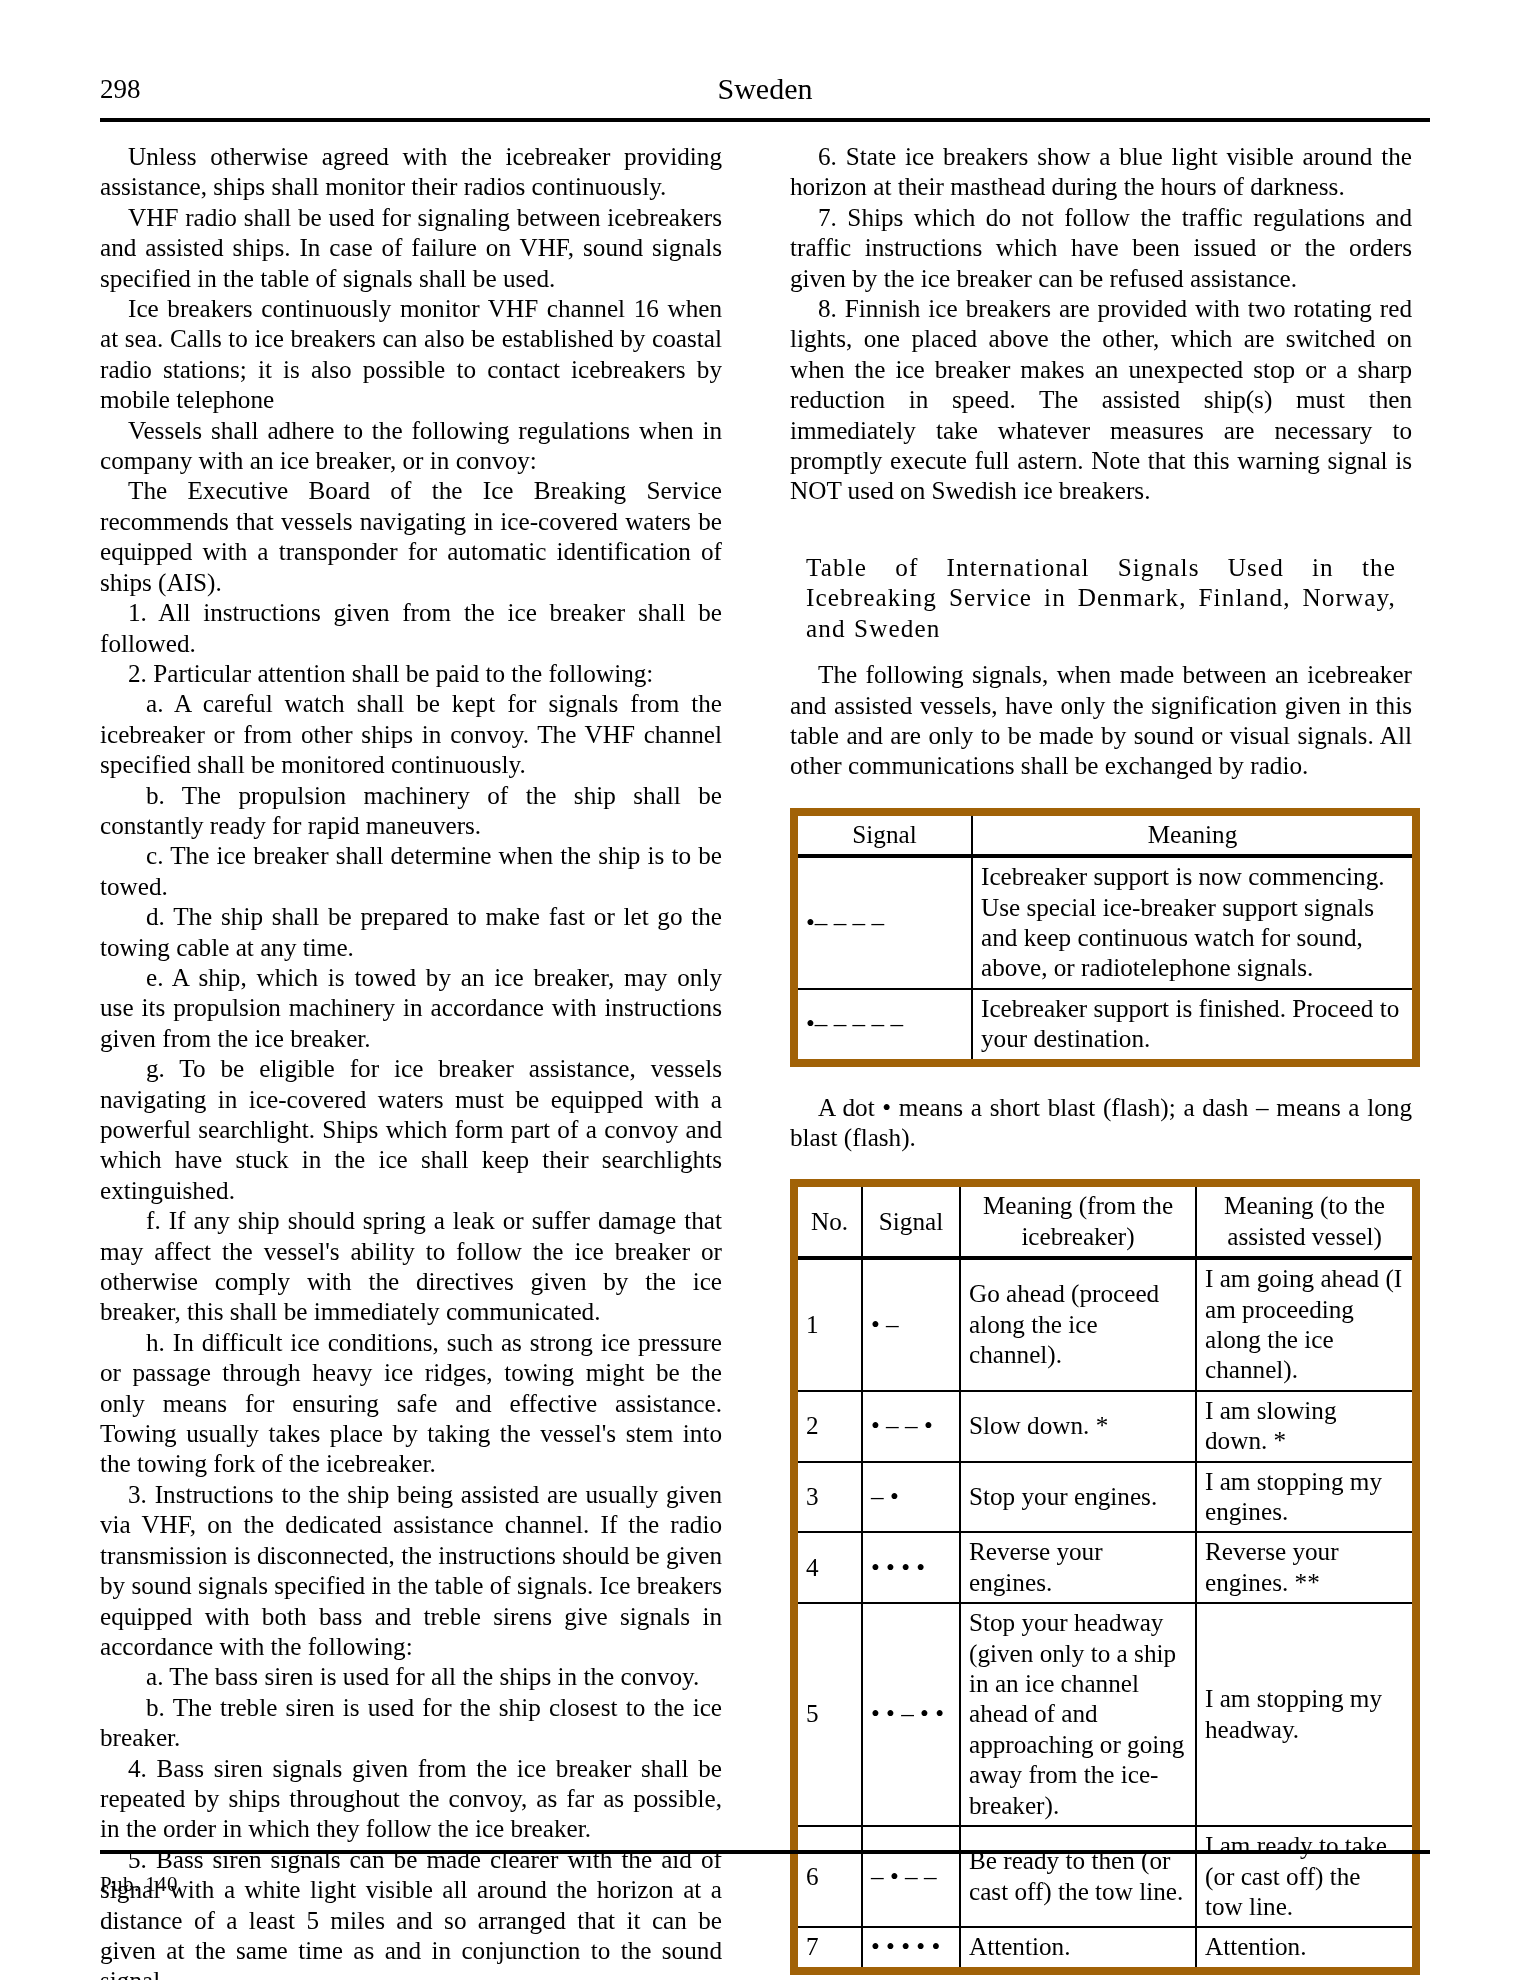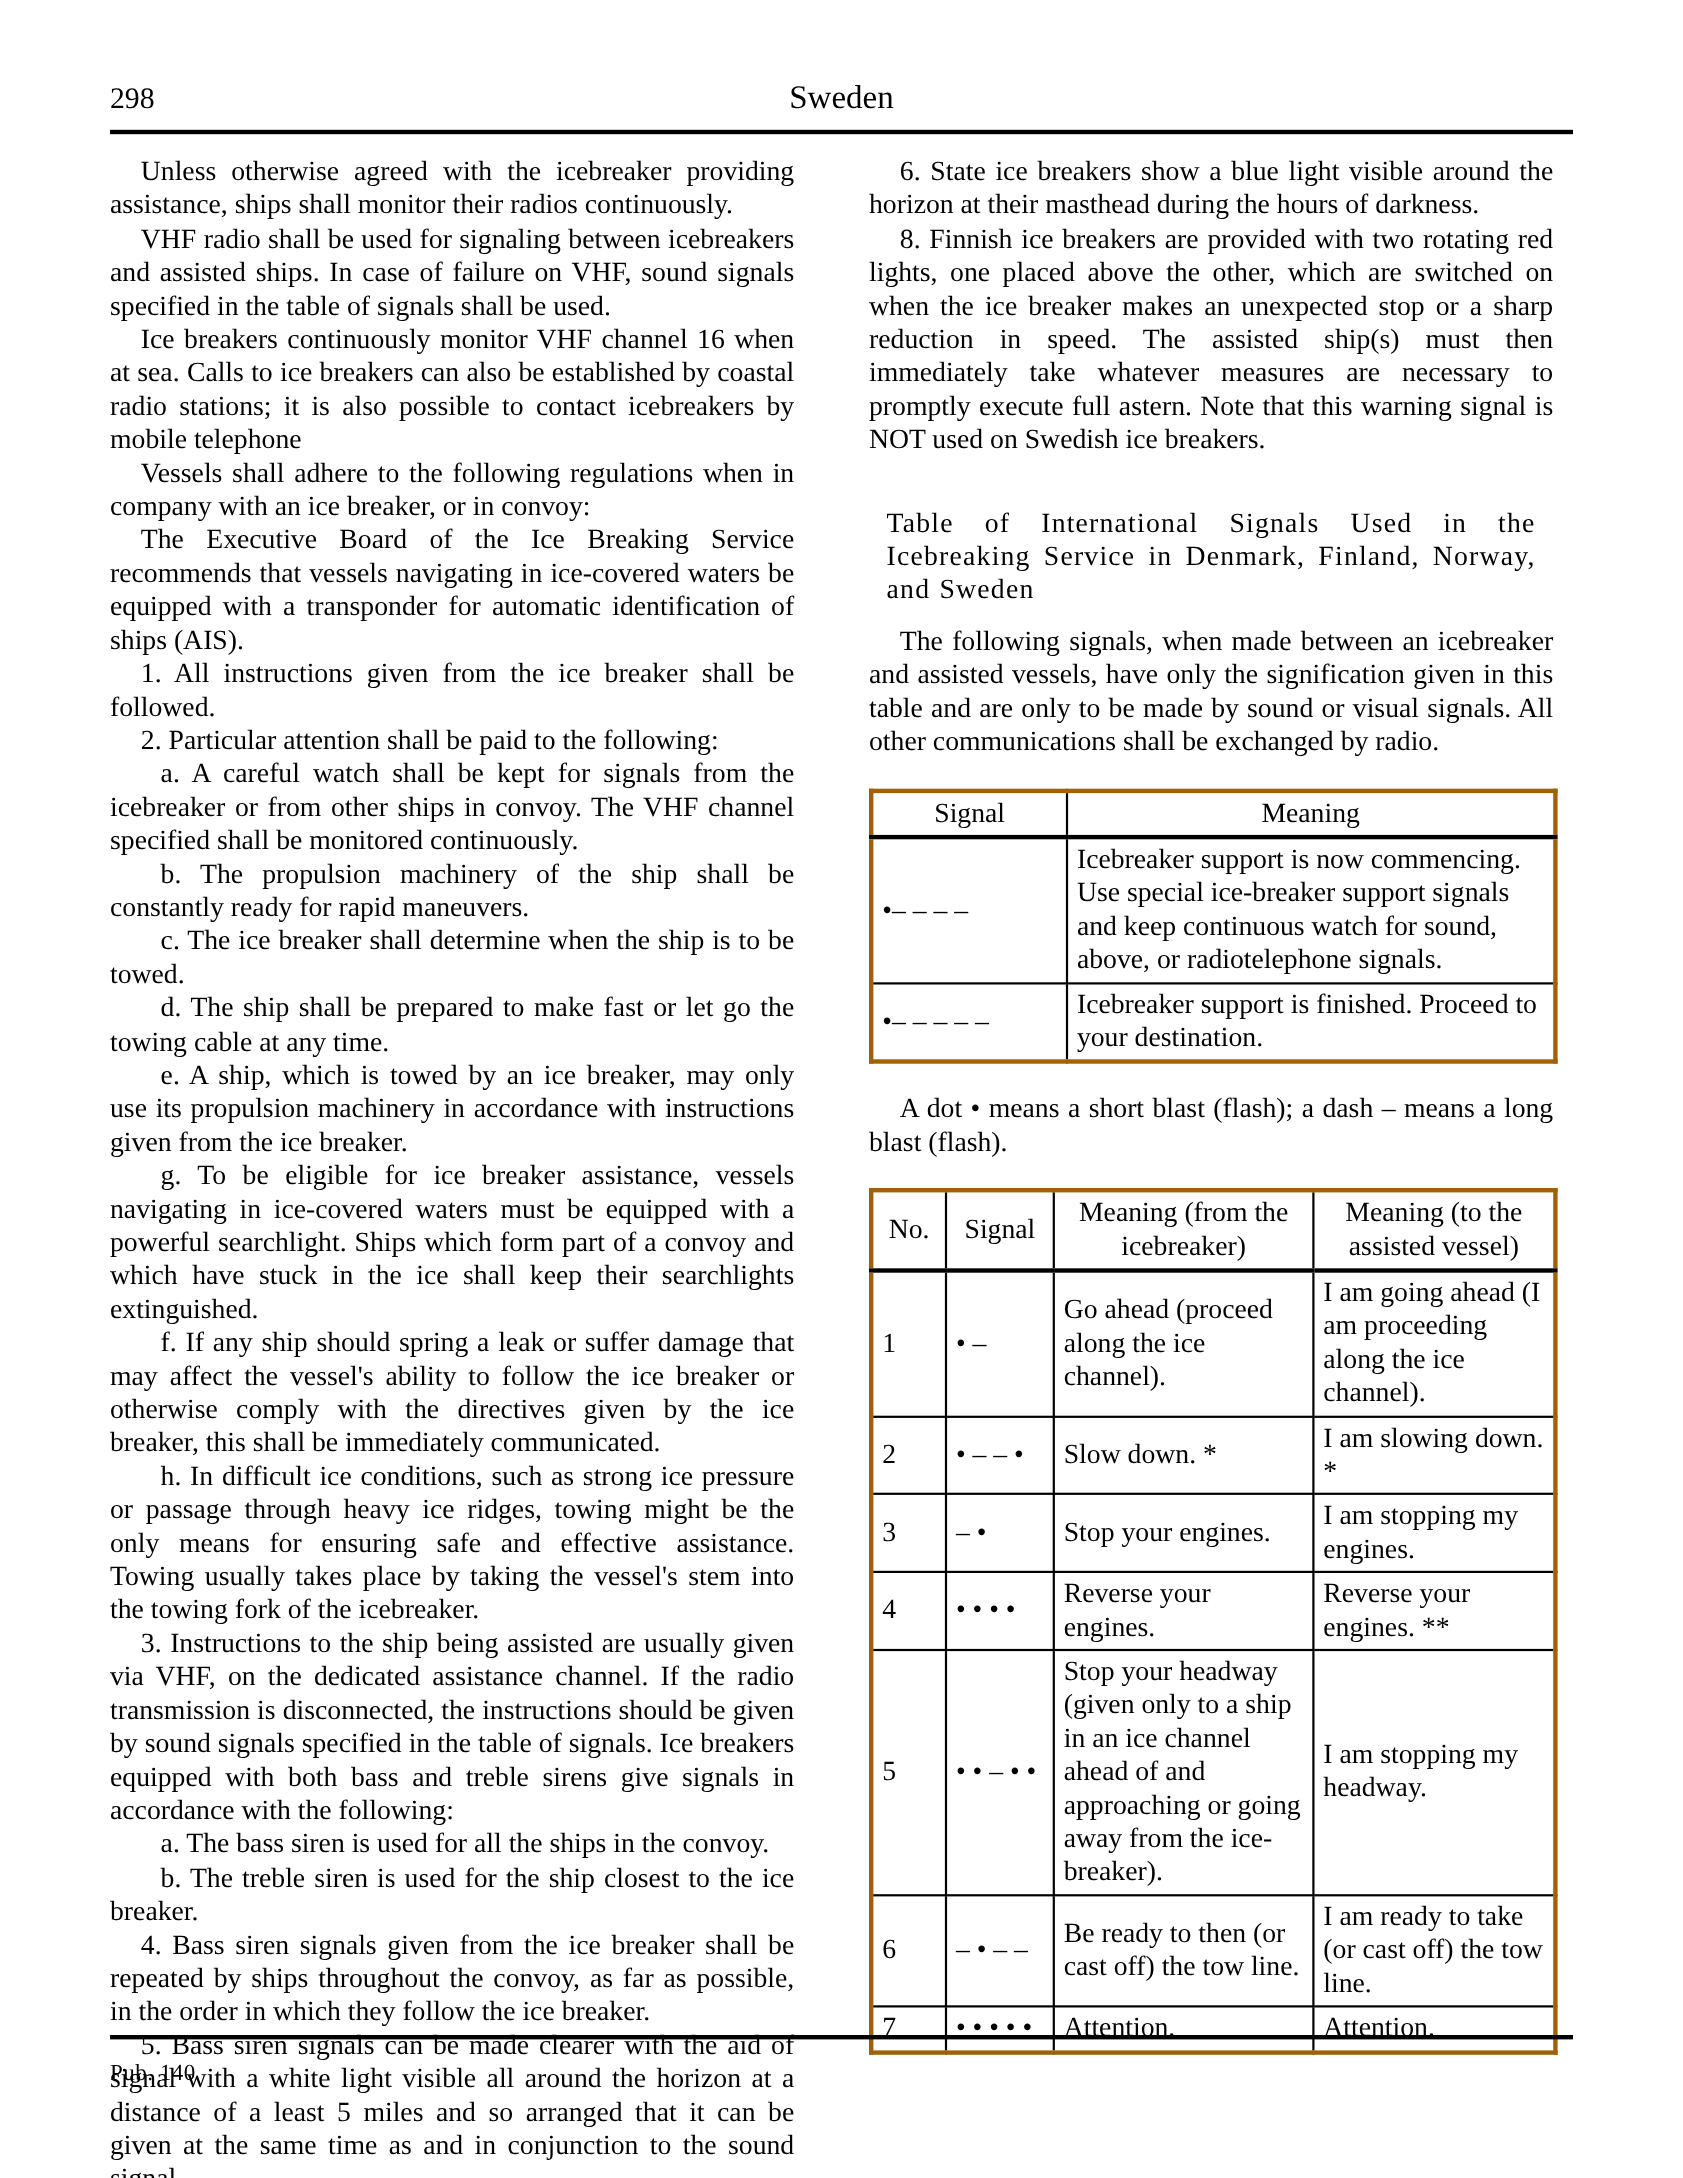--- a/index.html
+++ b/index.html
@@ -98,21 +98,21 @@
 
   .gap { height: 30px; }
 
   
   .tbl-wrap { margin-top: 26px; }
 
   table.sig {
     border-collapse: collapse;
     width: 622px;
     table-layout: fixed;
-    border: 4px solid #a16207;
+    border: 8px solid #a16207;
     font-size: 25.2px;
     line-height: 30.4px;
   }
   table.sig td, table.sig th {
     border: 2px solid #000;
     padding: 4px 8px;
     vertical-align: middle;
     font-weight: normal;
     text-align: left;
   }
@@ -177,20 +177,21 @@
     <p class="para alpha">h.  In difficult ice conditions, such as strong ice pressure or passage through heavy ice ridges, towing might be the only means for ensuring safe and effective assistance. Towing usually takes place by taking the vessel's stem into the towing fork of the icebreaker.</p>
     <p class="para num">3.  Instructions to the ship being assisted are usually given via VHF, on the dedicated assistance channel. If the radio transmission is disconnected, the instructions should be given by sound signals specified in the table of signals. Ice breakers equipped with both bass and treble sirens give signals in accordance with the following:</p>
     <p class="para alpha">a.   The bass siren is used for all the ships in the convoy.</p>
     <p class="para alpha">b.   The treble siren is used for the ship closest to the ice breaker.</p>
     <p class="para num">4.  Bass siren signals given from the ice breaker shall be repeated by ships throughout the convoy, as far as possible, in the order in which they follow the ice breaker.</p>
     <p class="para num">5.  Bass siren signals can be made clearer with the aid of signal with a white light visible all around the horizon at a distance of a least 5 miles and so arranged that it can be given at the same time as and in conjunction to the sound signal.</p>
   </div>
 
   <div class="col col-right">
     <p class="para num">6.  State ice breakers show a blue light visible around the horizon at their masthead during the hours of darkness.</p>
+    <p class="para num">7.  Ships which do not follow the traffic regulations and traffic instructions which have been issued or the orders given by the ice breaker can be refused assistance.</p>
     <p class="para num">8.  Finnish ice breakers are provided with two rotating red lights, one placed above the other, which are switched on when the ice breaker makes an unexpected stop or a sharp reduction in speed. The assisted ship(s) must then immediately take whatever measures are necessary to promptly execute full astern. Note that this warning signal is NOT used on Swedish ice breakers.</p>
 
     <div class="gap"></div>
 
     <p class="sec-head">Table of International Signals Used in the Icebreaking Service in Denmark, Finland, Norway, and Sweden</p>
     <p class="para">The following signals, when made between an icebreaker and assisted vessels, have only the signification given in this table and are only to be made by sound or visual signals. All other communications shall be exchanged by radio.</p>
 
     <div class="tbl-wrap">
       <table class="sig t1">
         <colgroup>

